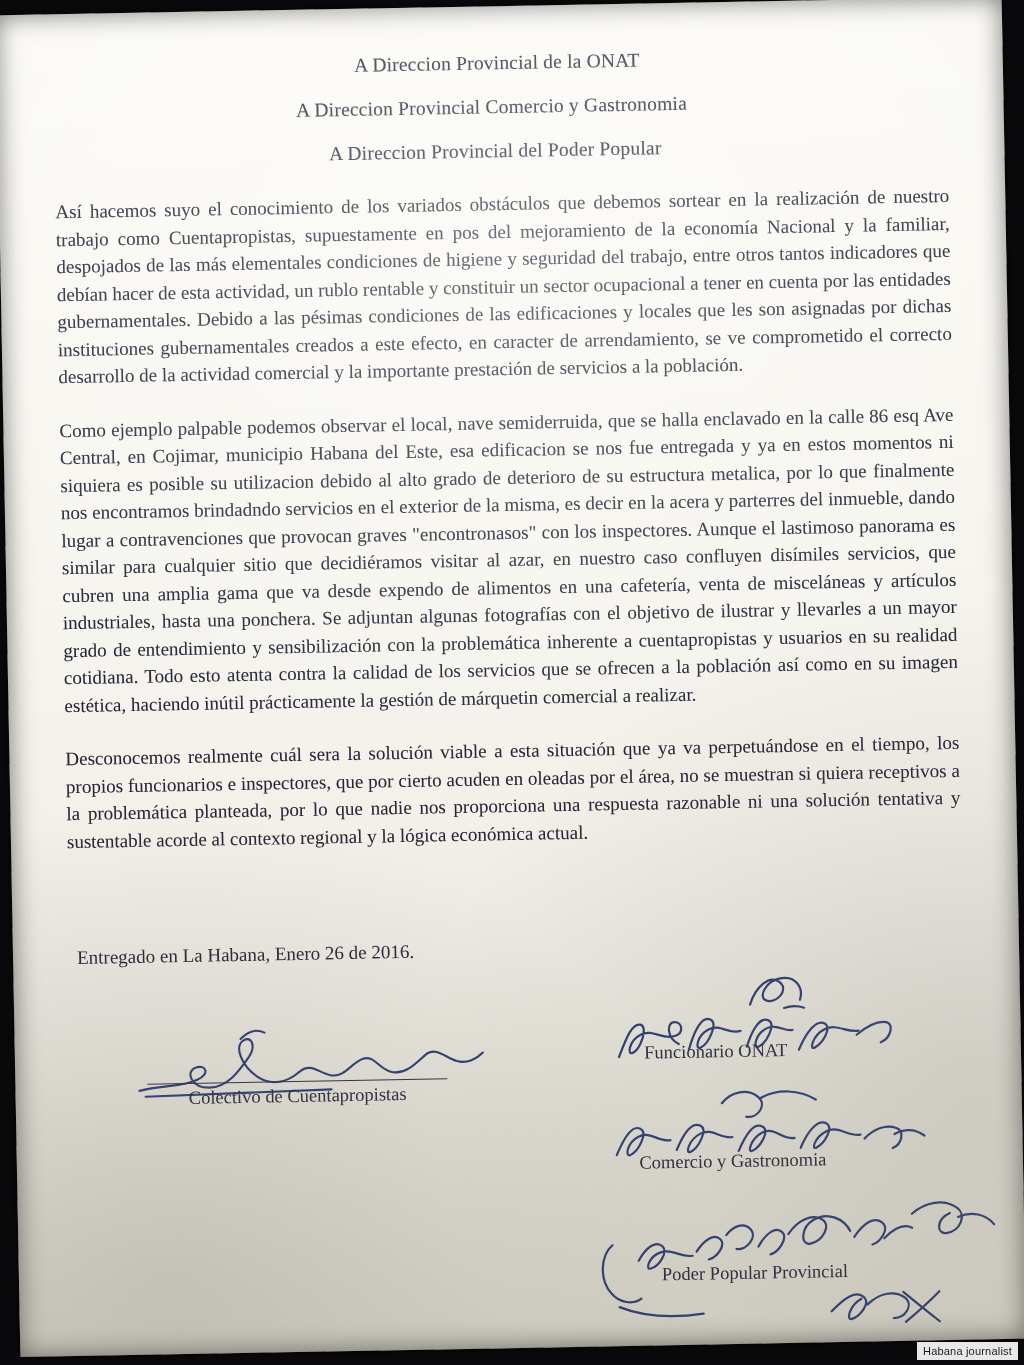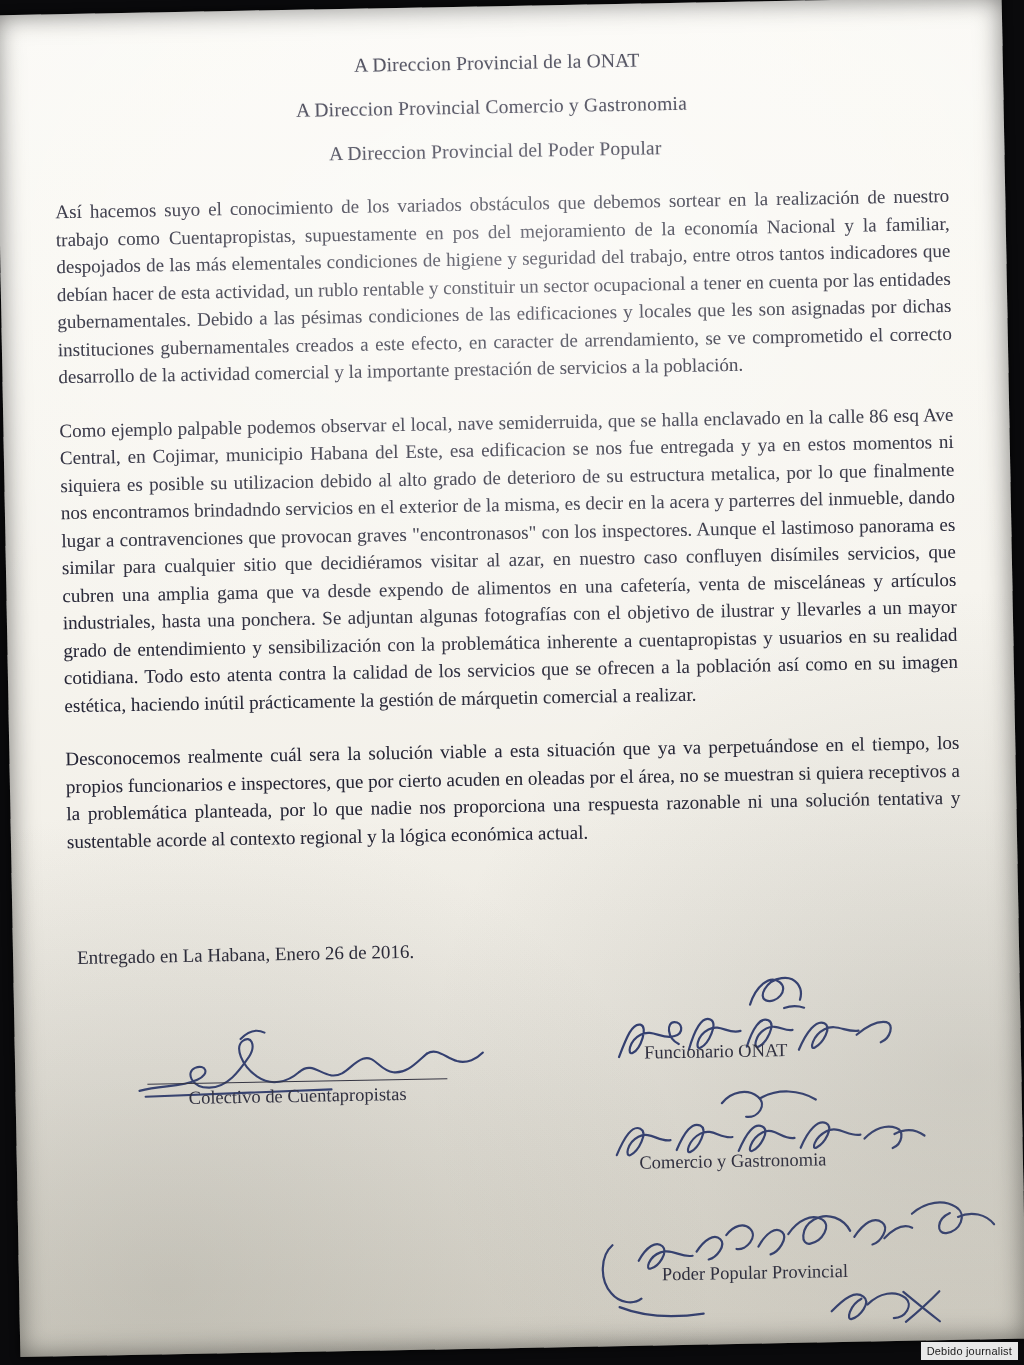--- a/index.html
+++ b/index.html
@@ -226,14 +226,14 @@
           </svg>
         </div>
         <div class="sigblock" id="sig-poder">
           <div class="sigcaption">Poder Popular Provincial</div>
         </div>
 
       </div>
     </div>
   </div>
 
-  <div id="credit">Debido journalist</div>
+  <div id="credit">Habana journalist</div>
 </div>
 
 </body></html>

